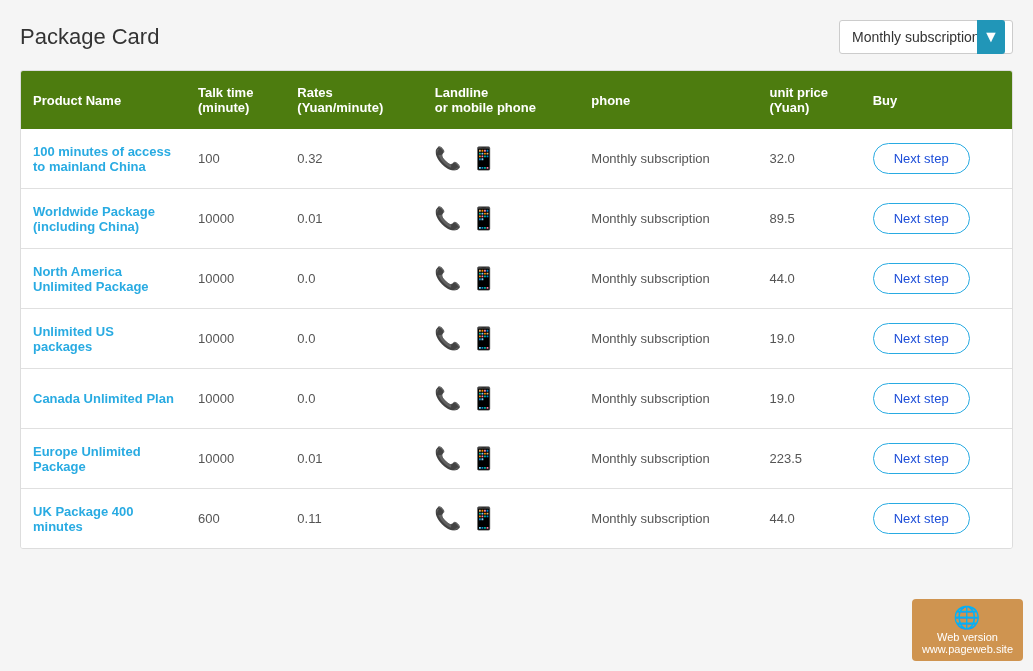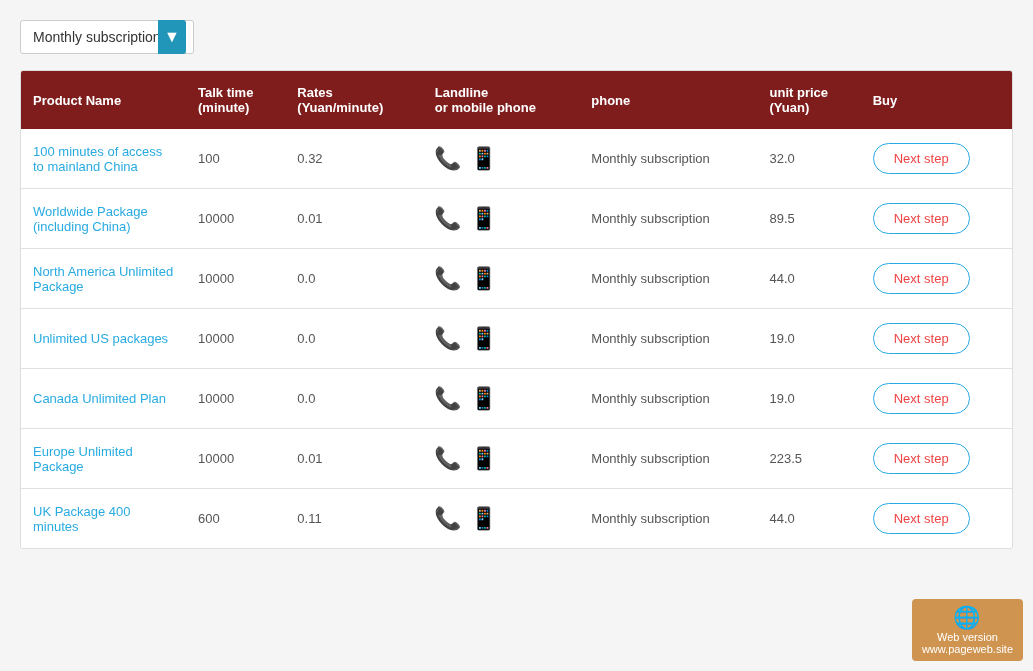--- a/index.html
+++ b/index.html
@@ -55,21 +55,21 @@
       background: #fff;
       border: 1px solid #ddd;
       border-radius: 3px;
       overflow: hidden;
     }
     table {
       width: 100%;
       border-collapse: collapse;
     }
     thead tr {
-      background: #7f1d1d;
+      background: #4d7c0f;
       color: #fff;
     }
     thead th {
       padding: 14px 12px;
       text-align: left;
       font-size: 13px;
       font-weight: 600;
       vertical-align: middle;
     }
     tbody tr {
@@ -80,35 +80,35 @@
       border-bottom: none;
     }
     tbody td {
       padding: 14px 12px;
       font-size: 13px;
       color: #555;
       vertical-align: middle;
     }
     .product-name-cell {
       color: #29abe2;
-      font-weight: normal;
+      font-weight: bold;
       font-size: 13px;
       width: 165px;
     }
     .icon-cell {
       display: flex;
       align-items: center;
       gap: 8px;
       font-size: 22px;
       color: #29abe2;
     }
     .next-step-btn {
       border: 1.5px solid #29abe2;
       background: #fff;
-      color: #ef4444;
+      color: #1d4ed8;
       padding: 7px 20px;
       border-radius: 20px;
       cursor: pointer;
       font-size: 13px;
       white-space: nowrap;
     }
     .watermark {
       position: fixed;
       bottom: 10px;
       right: 10px;
@@ -117,20 +117,21 @@
       padding: 6px 10px;
       border-radius: 4px;
       font-size: 11px;
       text-align: center;
     }
   </style>
 </head>
 <body>
 
 <div class="page-header">
+  <h1 class="page-title">Package Card</h1>
   <div class="dropdown-wrapper">
     <select class="dropdown-select">
     <option value="Monthly subscription">Monthly subscription</option><option value="Annual subscription">Annual subscription</option><option value="One-time">One-time</option></select>
     <div class="dropdown-arrow">▼</div>
   </div>
 </div>
 
 <div class="table-container">
   <table>
     <thead>

